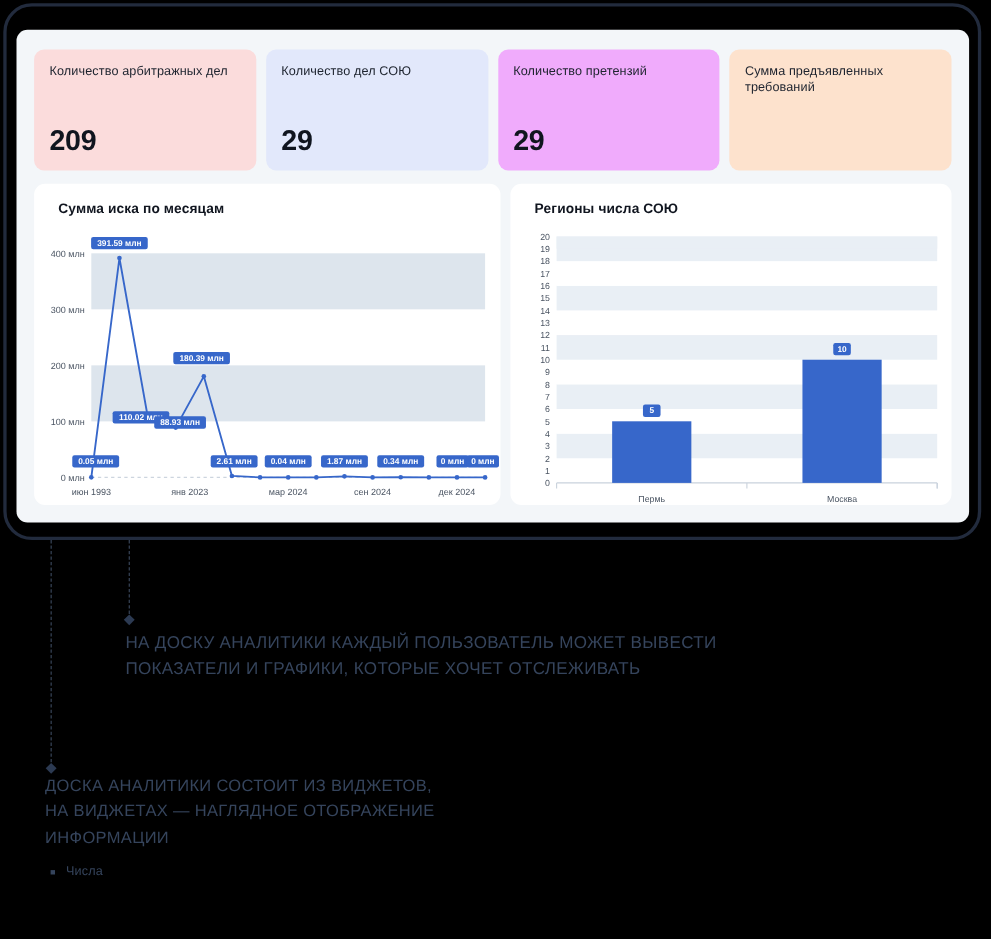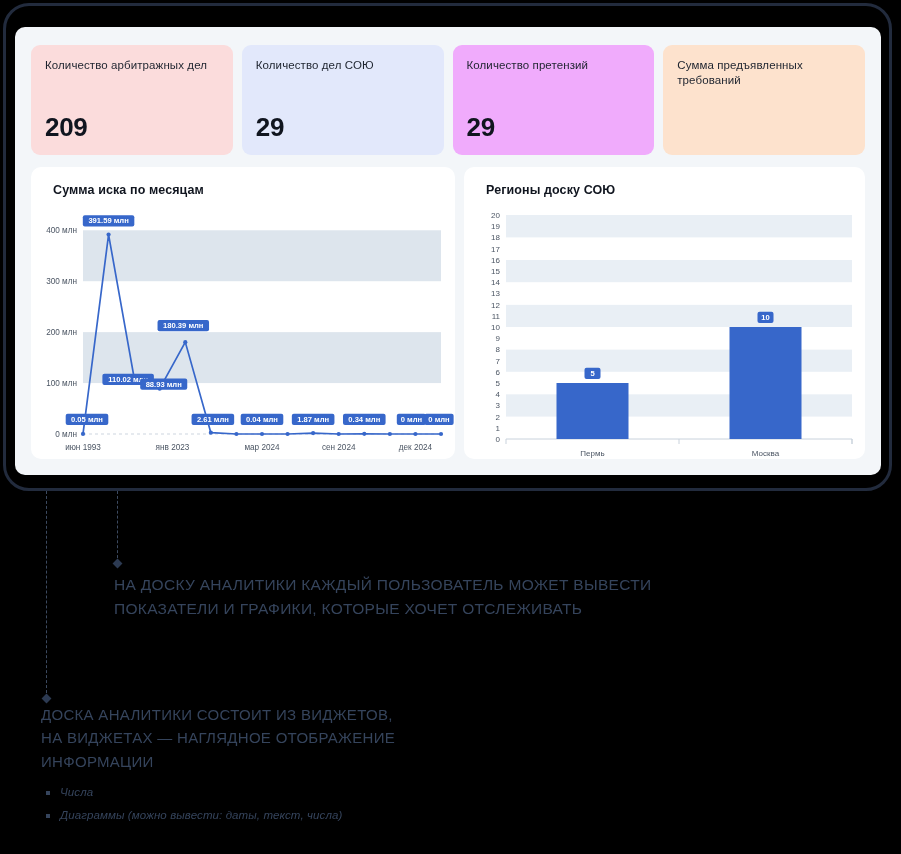--- a/index.html
+++ b/index.html
@@ -83,21 +83,21 @@
   }
   .anno-block{position:absolute;}
   .anno-text{
     color:#35445c;font-size:15.5px;line-height:1.55;
     letter-spacing:.3px;text-transform:uppercase;white-space:pre-line;
   }
   .anno-text.small{font-size:15px;}
   .bullet-list{position:absolute;left:46px;top:786px;}
   .bullet-item{
     position:relative;padding-left:14px;margin-bottom:11px;
-    color:#35445c;font-size:11.5px;letter-spacing:.1px;font-style:italic;
+    color:#35445c;font-size:11.5px;letter-spacing:.1px;
   }
   .bullet-item::before{
     content:"";position:absolute;left:0;top:5px;
     width:4px;height:4px;background:#35445c;
   }
 </style>
 </head>
 <body>
 
 <div id="device-frame"></div>
@@ -195,21 +195,21 @@
           <text x="380.42857142857144" y="254.9" text-anchor="middle" class="pill-txt">0 млн</text>
         </g>
         <g>
           <rect x="393.375" y="246.8" width="29.25" height="11.2" rx="2" class="pill-rect"></rect>
           <text x="408" y="254.9" text-anchor="middle" class="pill-txt">0 млн</text>
         </g>
       </svg>
   </div>
 
   <div class="widget" id="widget-bar">
-    <div class="widget-title">Регионы доску СОЮ</div>
+    <div class="widget-title">Регионы числа СОЮ</div>
     <svg class="plot" id="svg-bar" viewBox="0 0 401 292">
         <rect x="42" y="249.6" width="346" height="22.400000000000006" fill="#ffffff"></rect>
         <rect x="42" y="227.2" width="346" height="22.400000000000006" fill="#e9eff5"></rect>
         <rect x="42" y="204.8" width="346" height="22.399999999999977" fill="#ffffff"></rect>
         <rect x="42" y="182.39999999999998" width="346" height="22.400000000000034" fill="#e9eff5"></rect>
         <rect x="42" y="160" width="346" height="22.399999999999977" fill="#ffffff"></rect>
         <rect x="42" y="137.6" width="346" height="22.400000000000006" fill="#e9eff5"></rect>
         <rect x="42" y="115.20000000000002" width="346" height="22.399999999999977" fill="#ffffff"></rect>
         <rect x="42" y="92.79999999999998" width="346" height="22.400000000000034" fill="#e9eff5"></rect>
         <rect x="42" y="70.4" width="346" height="22.399999999999977" fill="#ffffff"></rect>
@@ -271,14 +271,13 @@
 
   <div class="anno-block" id="anno-bottom" style="left: 41px; top: 212px; width: 470px;">
     <div class="anno-text small">Доска аналитики состоит из виджетов,
 на виджетах — наглядное отображение
 информации</div>
   </div>
 </div>
 
 <div class="bullet-list">
   <div class="bullet-item">Числа</div>
-  <div class="bullet-item">Диаграммы (можно вывести: даты, текст, числа)</div>
 </div>
 
 </body></html>

